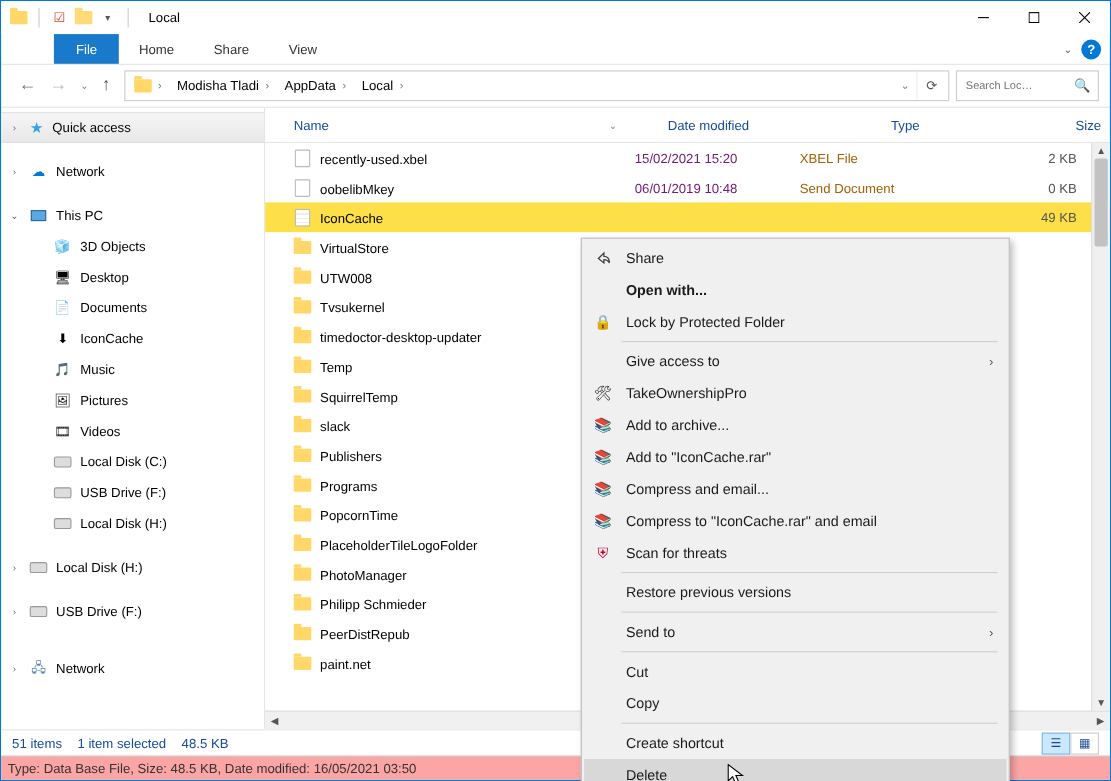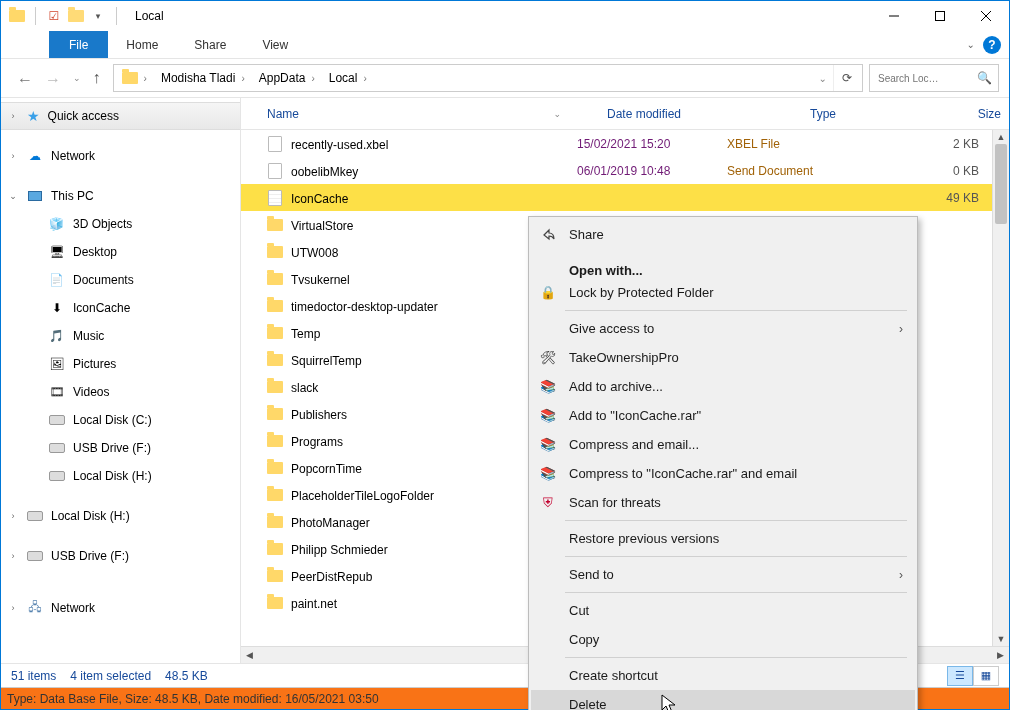--- a/index.html
+++ b/index.html
@@ -66,25 +66,25 @@
   .row .c-date { flex: 0 0 150px; color:#701a75; padding:0 8px;}
   .row .c-type { flex: 0 0 150px; color:#a16207; padding:0 8px;}
   .row .c-size { flex: 1; text-align:right; color:#555; padding-right:30px;}
   .file-ic { width:14px; height:16px; background:#fff; border:1px solid #bbb; border-radius:1px; position:relative;}
   .file-ic.db { background: repeating-linear-gradient(#fff,#fff 3px,#eee 3px,#eee 4px); }
   
   .statusbar { height: 24px; border-top: 1px solid #e5e5e5; display: flex; align-items: center; padding: 0 10px; gap: 14px; color: #16499a; background:#fff; }
   .statusbar .view-btns { margin-left:auto; display:flex; gap:0; }
   .view-btn { width:26px; height:20px; border:1px solid #ccc; display:flex; align-items:center; justify-content:center; font-size:11px; background:#fff;}
   .view-btn.active { background:#cce8ff; border-color:#7ab8e8;}
-  .infobar { height: 22px; border-top: 1px solid #ccc; display:flex; align-items:center; padding: 0 6px; background:#f97316; font-size:12px; color:#333;}
+  .infobar { height: 22px; border-top: 1px solid #ccc; display:flex; align-items:center; padding: 0 6px; background:#fca5a5; font-size:12px; color:#333;}
   
   .context-menu { position: absolute; left: 527px; top: 215px; width: 390px; background: #f0f0f0; border: 1px solid #bcbcbc; box-shadow: 3px 3px 6px rgba(0,0,0,0.25); padding: 3px 2px; z-index: 50; }
   .cm-item { height: 29px; display: flex; align-items: center; padding: 0 12px 0 6px; gap: 10px; position:relative; font-size:13px; color:#1a1a1a;}
-  .cm-item.bold { font-weight: 600; align-items: flex-end; }
+  .cm-item.bold { font-weight: 600; }
   .cm-item.hover { background: #d8d8d8; }
   .cm-icon { width: 22px; height: 22px; display:flex; align-items:center; justify-content:center; flex: 0 0 22px; }
   .cm-sub { margin-left:auto; color:#555; font-size:12px; }
   .cm-sep { height:1px; background:#d0d0d0; margin: 3px 8px 3px 34px; }
   .cursor { position:absolute; left:660px; top:693px; z-index:60; pointer-events:none; }
 </style>
 </head>
 <body>
 
 <div class="window">
@@ -487,21 +487,21 @@
       <div class="hscroll">
         <div class="harr">◀</div>
         <div style="flex:1"></div>
         <div class="harr">▶</div>
       </div>
     </div>
   </div>
 
   <div class="statusbar">
     <span>51 items</span>
-    <span>4 item selected</span>
+    <span>1 item selected</span>
     <span>48.5 KB</span>
     <div class="view-btns">
       <div class="view-btn active">☰</div>
       <div class="view-btn">▦</div>
     </div>
   </div>
   <div class="infobar">
     <span>Type: Data Base File, Size: 48.5 KB, Date modified: 16/05/2021 03:50</span>
   </div>
 

